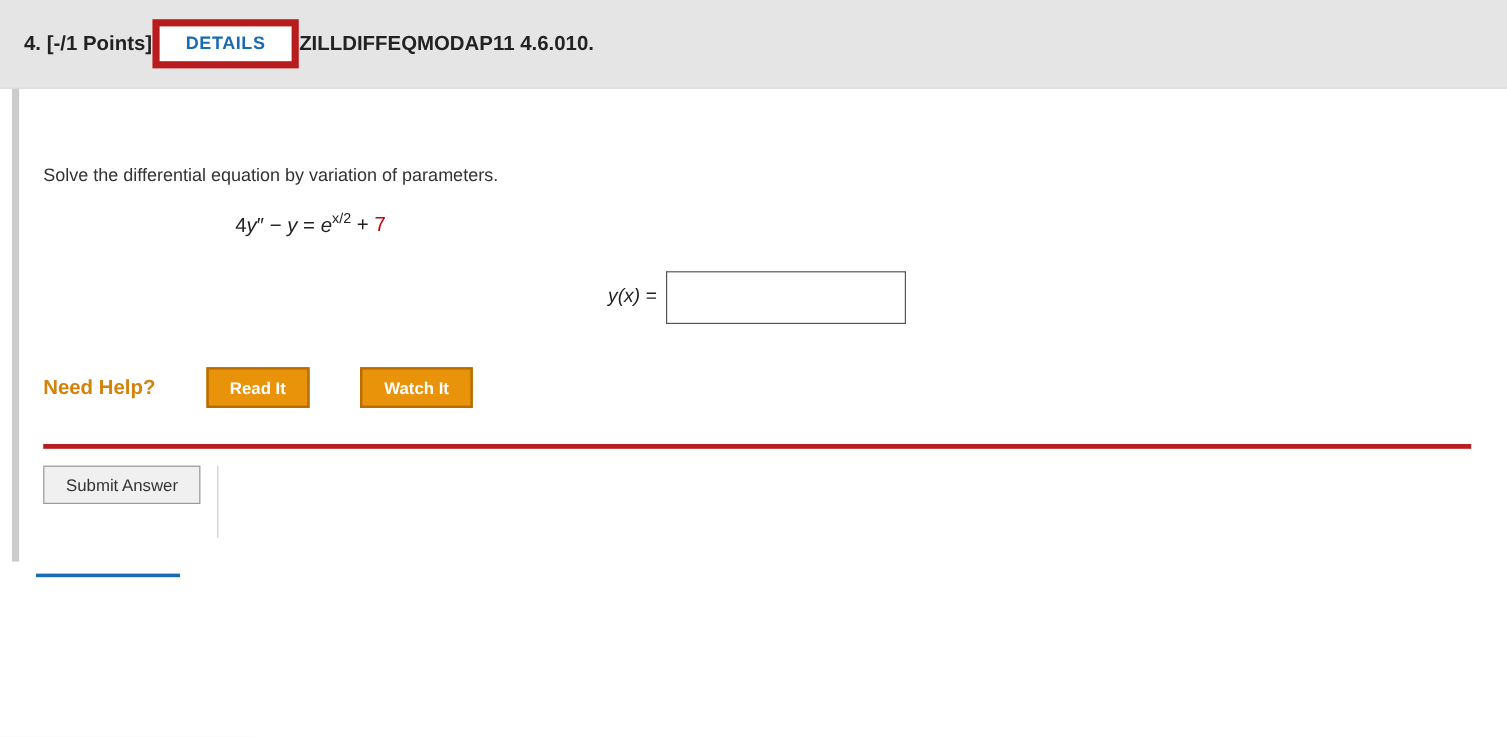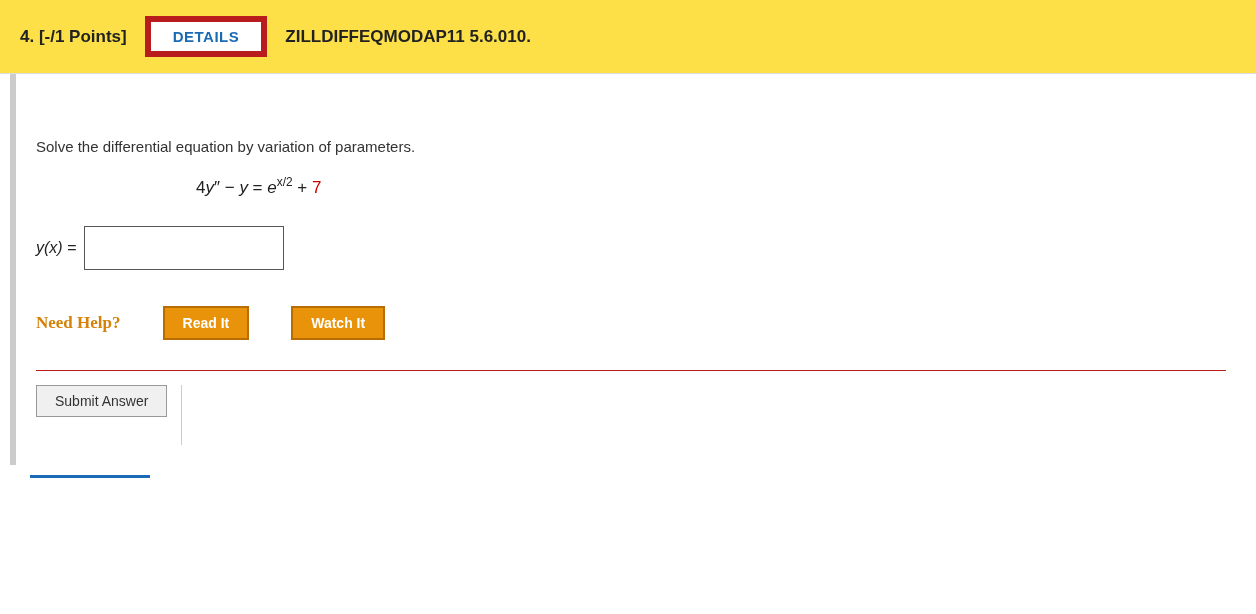--- a/index.html
+++ b/index.html
@@ -9,25 +9,24 @@
       font-size: 15px;
       color: #333;
     }
     .page-wrapper {
       background: #fff;
       max-width: 1256px;
       min-height: 614px;
       margin: 0 auto;
     }
     .header-row {
-      background: #fde047;
+      background: #e5e5e5;
       padding: 16px 20px;
       display: flex;
       align-items: center;
-      gap: 18px;
       border-bottom: 1px solid #ddd;
     }
     .points-label {
       font-size: 17px;
       font-weight: bold;
       color: #222;
     }
     .details-btn {
       border: 6px solid #b91c1c;
       background: #fff;
@@ -69,20 +68,21 @@
       padding-left: 160px;
     }
     .equation-block .red {
       color: #cc0000;
     }
     .answer-row {
       display: flex;
       align-items: center;
       gap: 2px;
       margin-bottom: 36px;
+      justify-content: center;
     }
     .yx-label {
       font-size: 16px;
       color: #222;
       margin-right: 6px;
       font-style: italic;
     }
     .answer-input {
       border: 1px solid #555;
       width: 200px;
@@ -94,37 +94,36 @@
     .need-help-row {
       display: flex;
       align-items: center;
       gap: 14px;
       margin-bottom: 30px;
     }
     .need-help-label {
       font-size: 17px;
       font-weight: bold;
       color: #d4820a;
-      font-family: Liberation Serif, serif;
     }
     .help-btn {
       background: #e8930a;
       border: 2px solid #b86d00;
       color: #fff;
       padding: 7px 18px;
       font-size: 14px;
       font-weight: bold;
       cursor: pointer;
       margin-left: 28px;
     }
     .submit-row {
       display: flex;
       align-items: flex-start;
       gap: 0;
-      border-top: 1px solid #b91c1c;
+      border-top: 4px solid #b91c1c;
       padding-top: 14px;
     }
     .submit-btn {
       background: #f0f0f0;
       border: 1px solid #999;
       color: #333;
       padding: 7px 18px;
       font-size: 14px;
       cursor: pointer;
     }
@@ -147,21 +146,21 @@
     }
   </style>
 </head>
 <body>
 
 <div class="page-wrapper">
 
   <div class="header-row">
     <span class="points-label">4.  [-/1 Points]</span>
     <button class="details-btn">DETAILS</button>
-    <span class="question-code">ZILLDIFFEQMODAP11 5.6.010.</span>
+    <span class="question-code">ZILLDIFFEQMODAP11 4.6.010.</span>
   </div>
 
   <div class="content-area">
     <div class="left-border"></div>
 
     <div class="main-content">
 
       <p class="problem-text">Solve the differential equation by variation of parameters.</p>
 
       <div class="equation-block">

